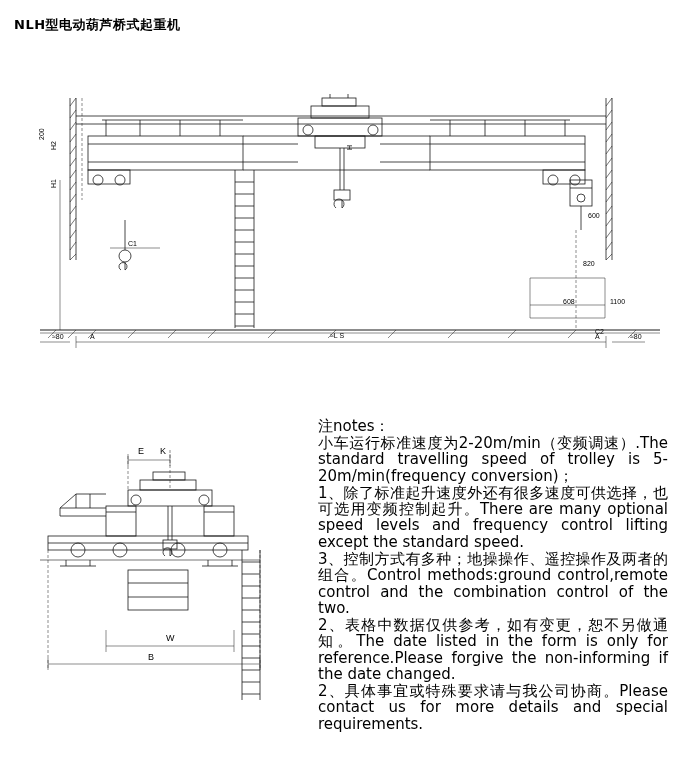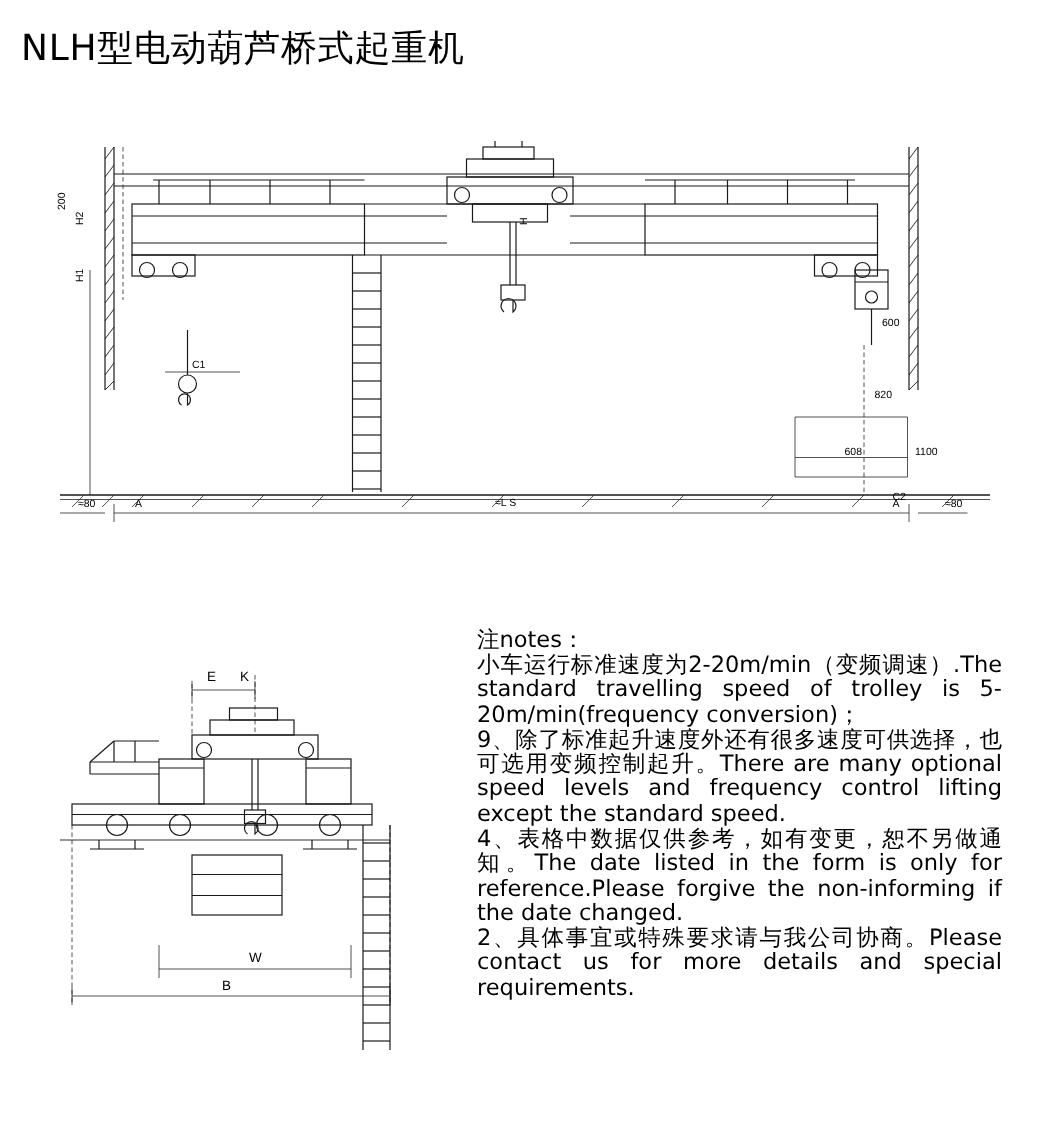--- a/index.html
+++ b/index.html
@@ -12,22 +12,22 @@
     height: 761px;
     position: relative;
     font-family: "Liberation Sans", sans-serif;
     color: #000000;
     overflow: hidden;
   }
   #page-title {
     position: absolute;
     left: 14px;
     top: 16px;
-    font-size: 24px;
-    font-weight: normal;
+    font-size: 13px;
+    font-weight: bold;
     font-family: "DejaVu Sans", sans-serif;
     letter-spacing: 0.5px;
     white-space: nowrap;
   }
   #elevation-drawing {
     position: absolute;
     left: 30px;
     top: 80px;
     width: 640px;
     height: 290px;
@@ -325,16 +325,17 @@
 
   <div class="dim-label" style="left:118px; top:26px; font-size:9px;">E</div>
   <div class="dim-label" style="left:140px; top:26px; font-size:9px;">K</div>
   <div class="dim-label" style="left:146px; top:213px; font-size:9px;">W</div>
   <div class="dim-label" style="left:128px; top:232px; font-size:9px;">B</div>
 </div>
 
 <div id="notes-block">
   <div class="note-line">注notes：</div>
   <div class="note-line">小车运行标准速度为2-20m/min（变频调速）.The standard travelling speed of trolley is 5-20m/min(frequency conversion)；</div>
-  <div class="note-line">9、除了标准起升速度外还有很多速度可供选择，也可选用变频控制起升。There are many optional speed levels and frequency control lifting except the standard speed.</div>
-  <div class="note-line">4、表格中数据仅供参考，如有变更，恕不另做通知。The date listed in the form is only for reference.Please forgive the non-informing if the date changed.</div>
+  <div class="note-line">1、除了标准起升速度外还有很多速度可供选择，也可选用变频控制起升。There are many optional speed levels and frequency control lifting except the standard speed.</div>
+  <div class="note-line">3、控制方式有多种；地操操作、遥控操作及两者的组合。Control methods:ground control,remote control and the combination control of the two.</div>
+  <div class="note-line">2、表格中数据仅供参考，如有变更，恕不另做通知。The date listed in the form is only for reference.Please forgive the non-informing if the date changed.</div>
   <div class="note-line">2、具体事宜或特殊要求请与我公司协商。Please contact us for more details and special requirements.</div>
 </div>
 
 </body></html>

